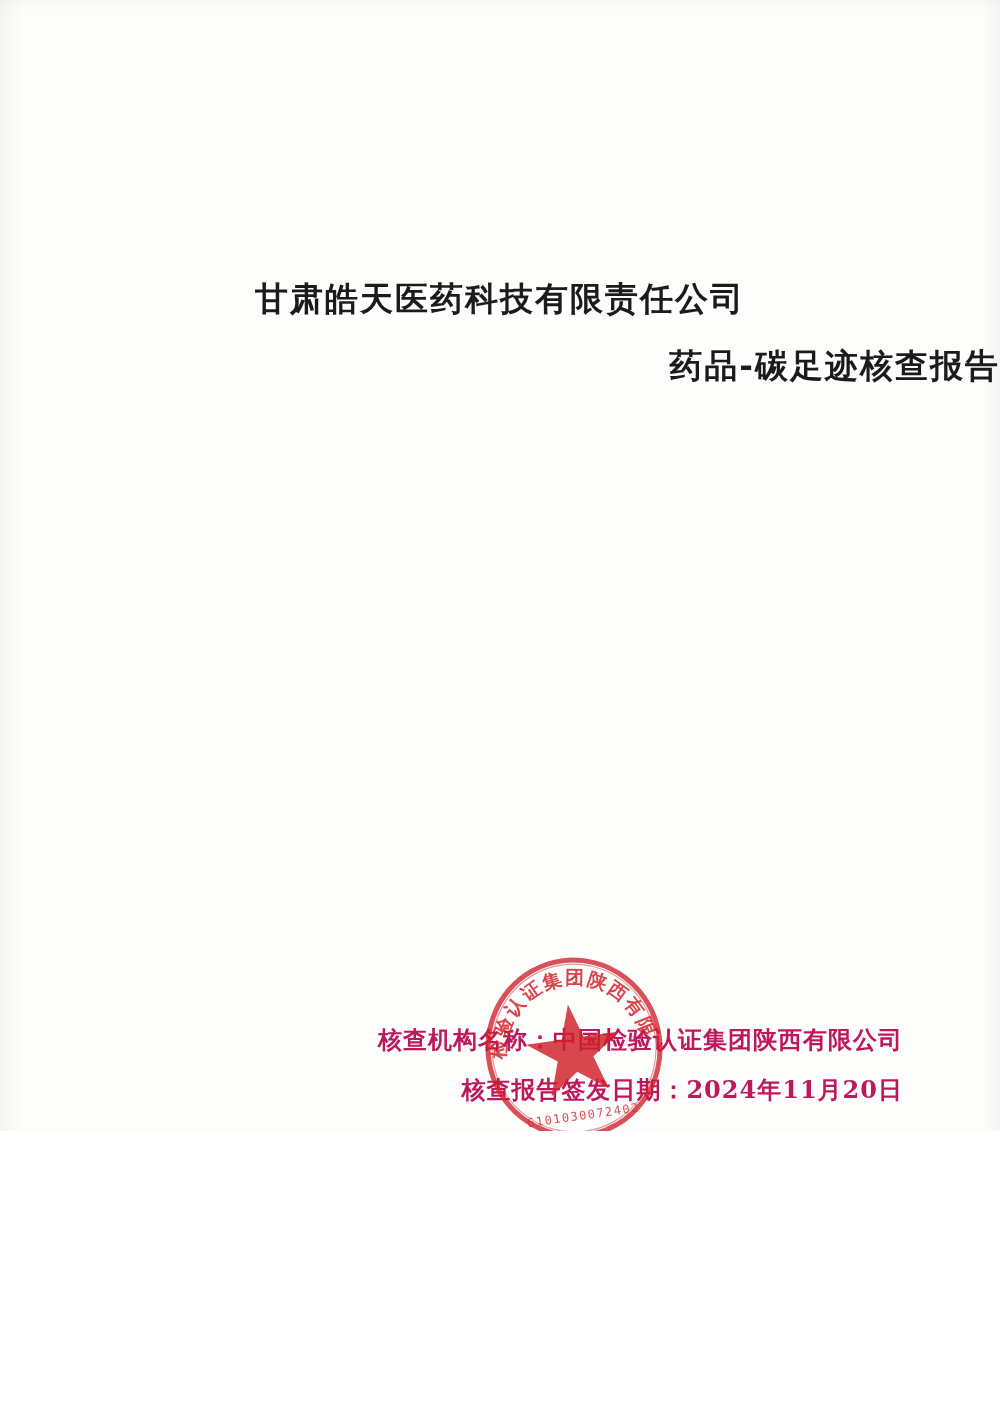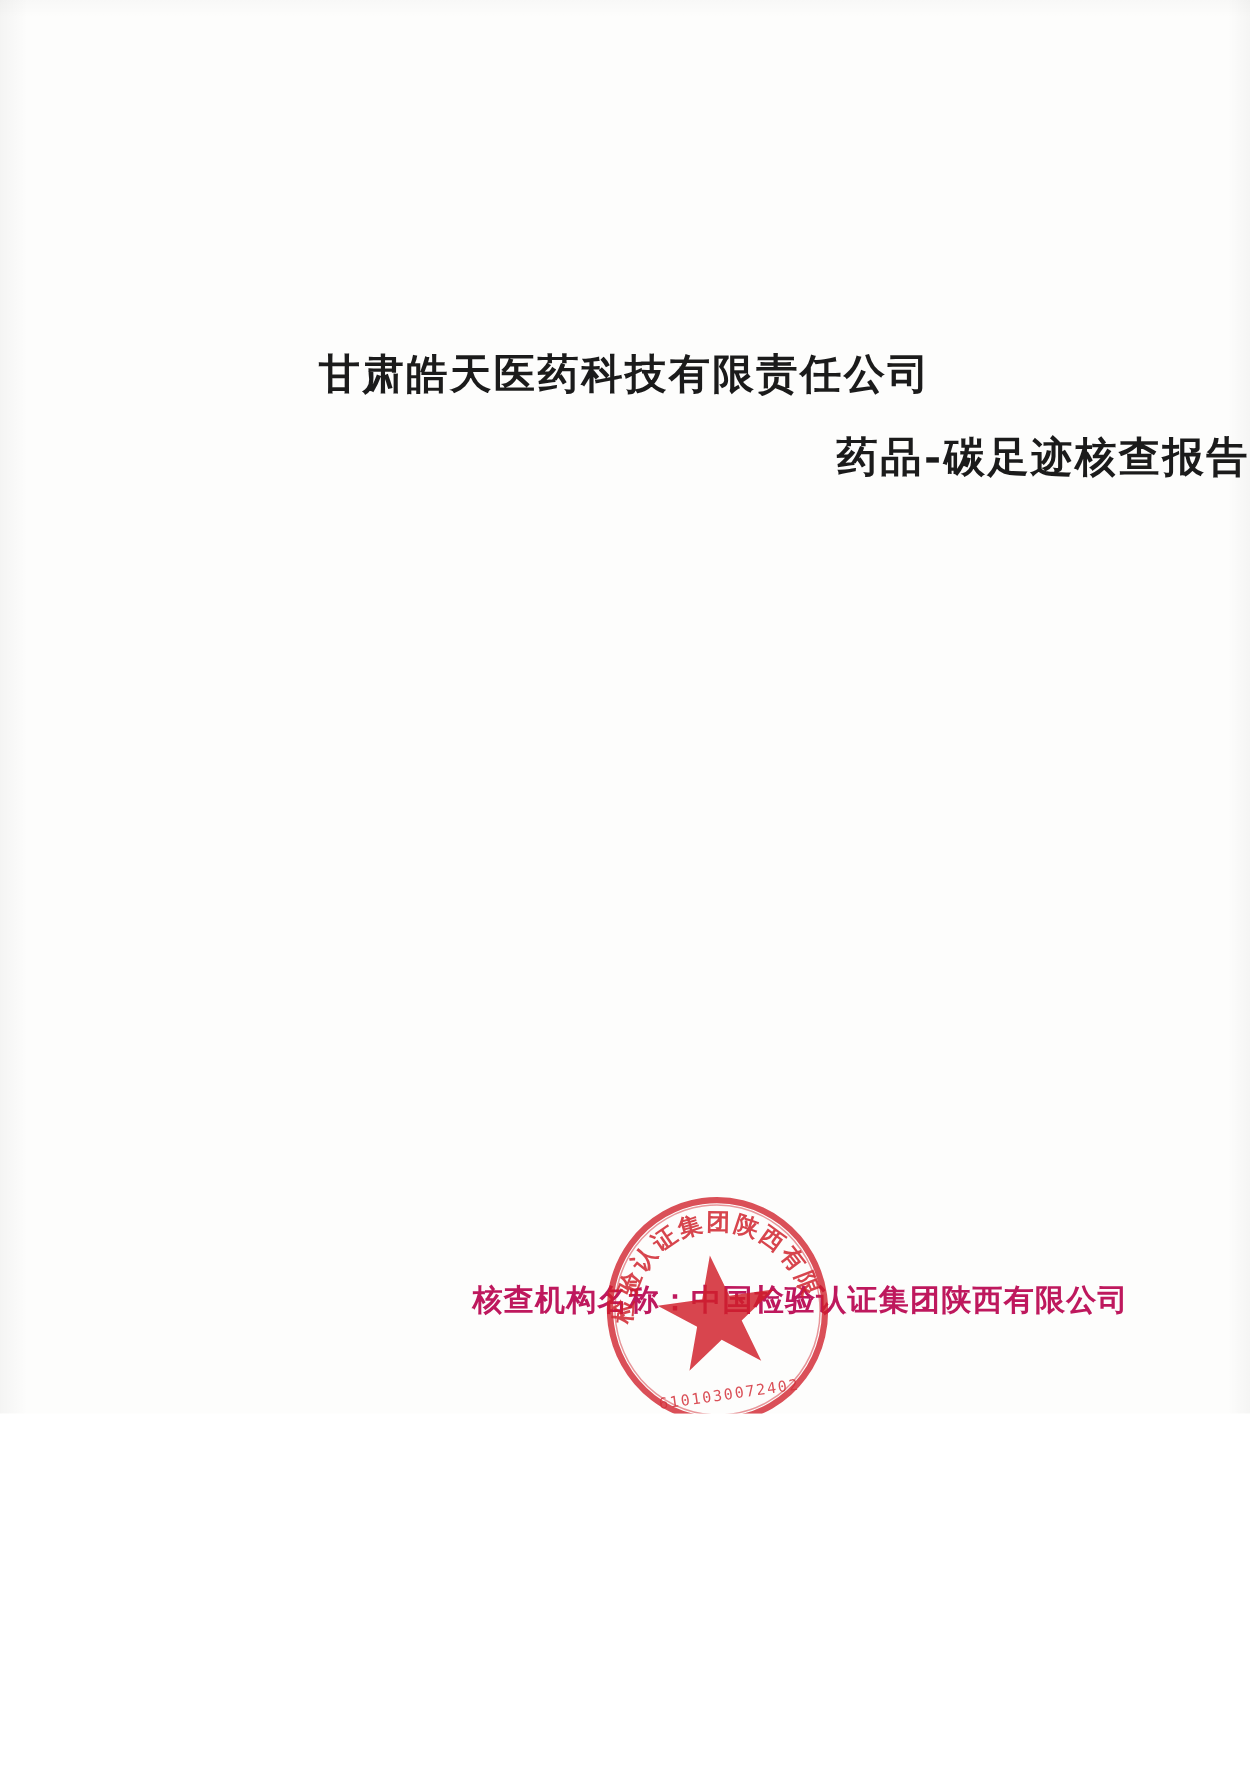--- a/index.html
+++ b/index.html
@@ -86,20 +86,21 @@
 
 <div class="page">
 
   <div class="title-block">
     <div class="title-line">甘肃皓天医药科技有限责任公司</div>
     <div class="title-line second">药品-碳足迹核查报告</div>
   </div>
 
   <div class="signature-block">
     <div class="sig-line">核查机构名称：中国检验认证集团陕西有限公司</div>
+    <div class="sig-line second">核查报告签发日期：2024年11月20日</div>
   </div>
 
   <div class="seal">
     <svg width="192" height="228" viewBox="0 0 192 228" xmlns="http://www.w3.org/2000/svg">
       <g transform="rotate(-8 96 100)">
 
         <ellipse cx="96" cy="100" rx="86" ry="88" fill="none" stroke="#d0202a" stroke-width="5" opacity="0.85"></ellipse>
         <ellipse cx="96" cy="100" rx="82" ry="84" fill="none" stroke="#d0202a" stroke-width="1.2" opacity="0.5"></ellipse>
 
         <defs>

